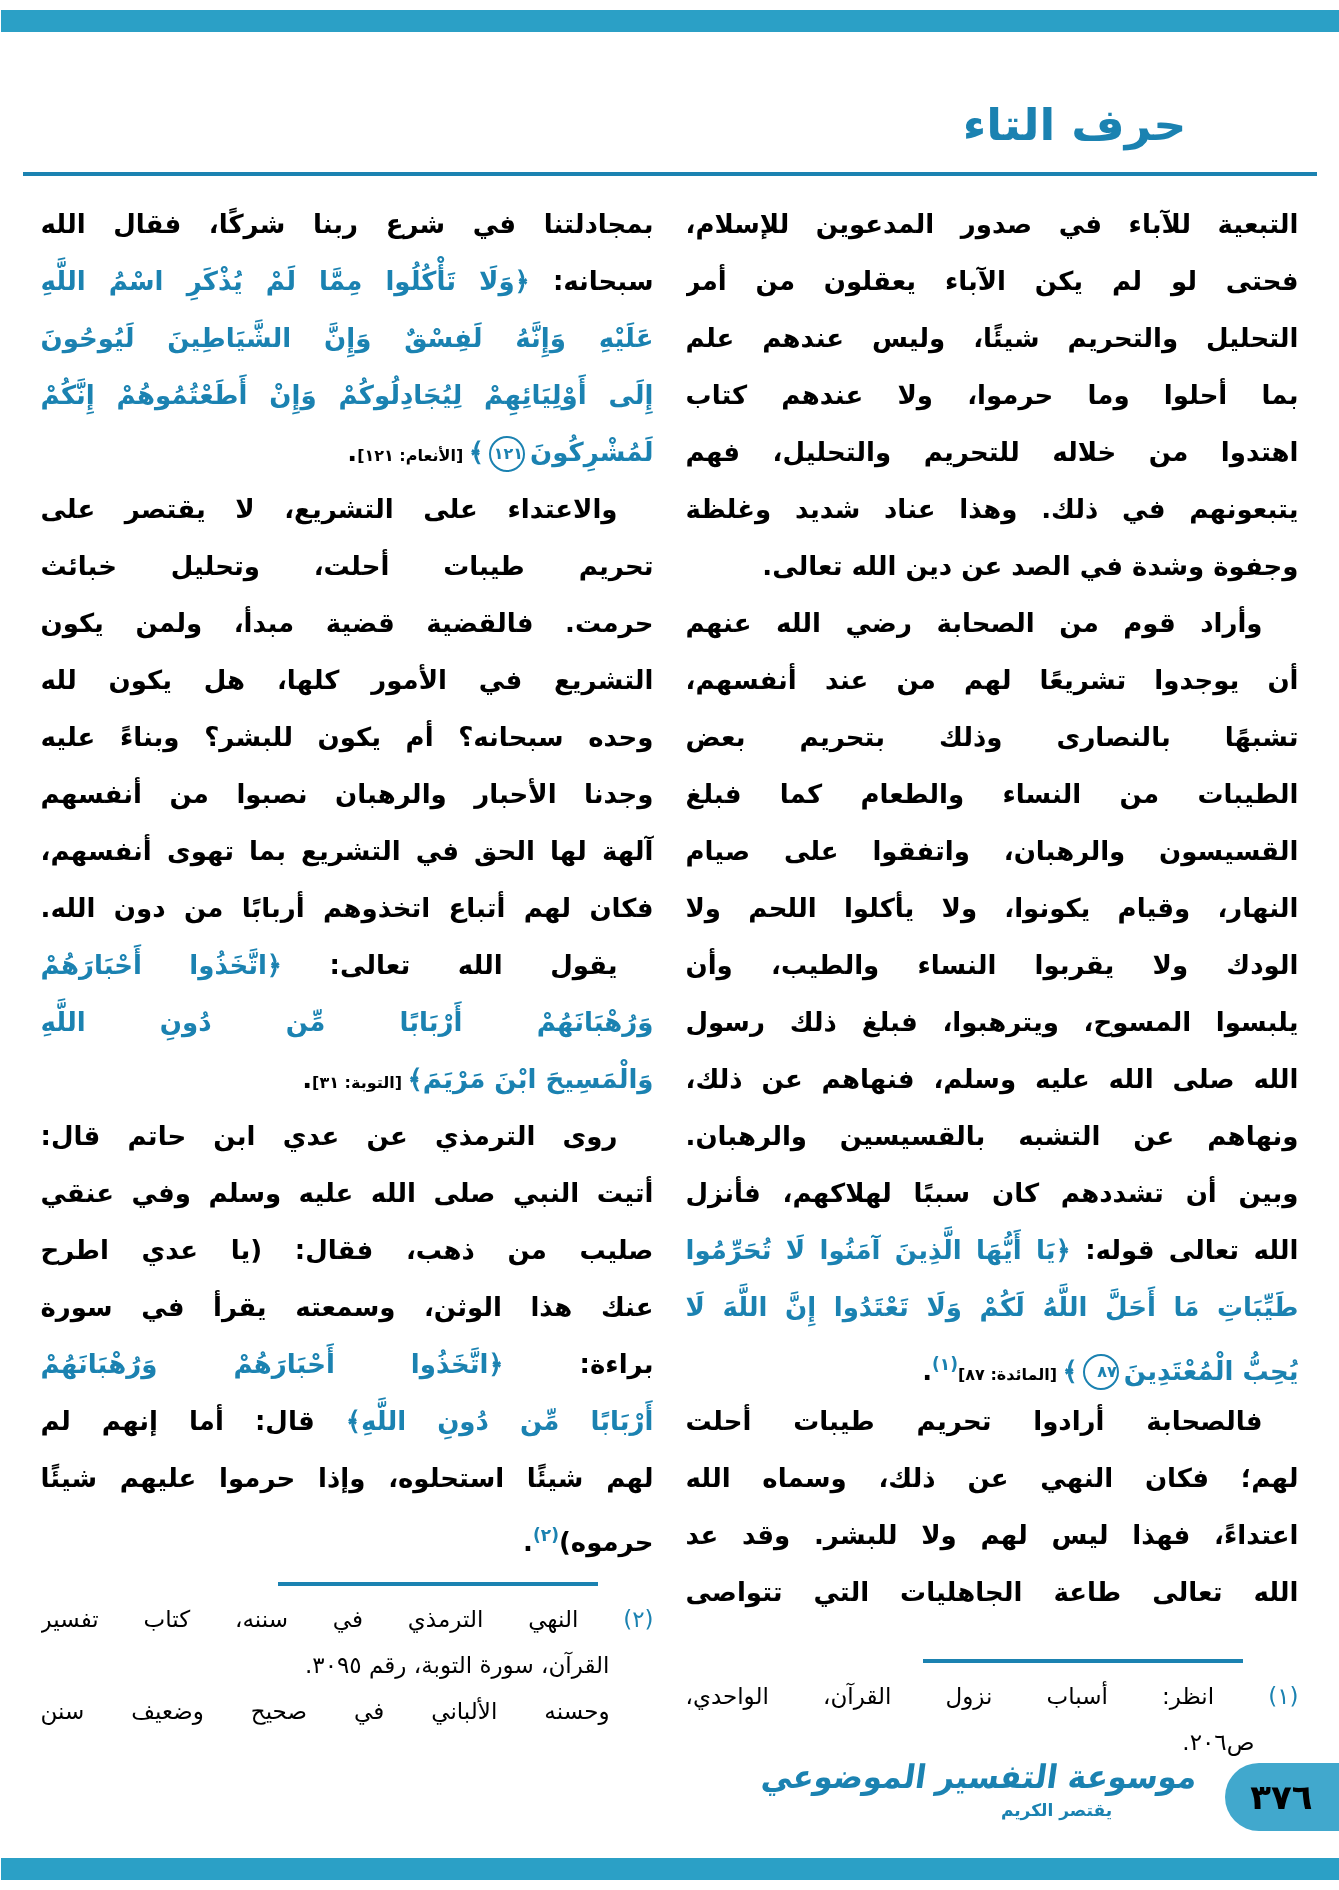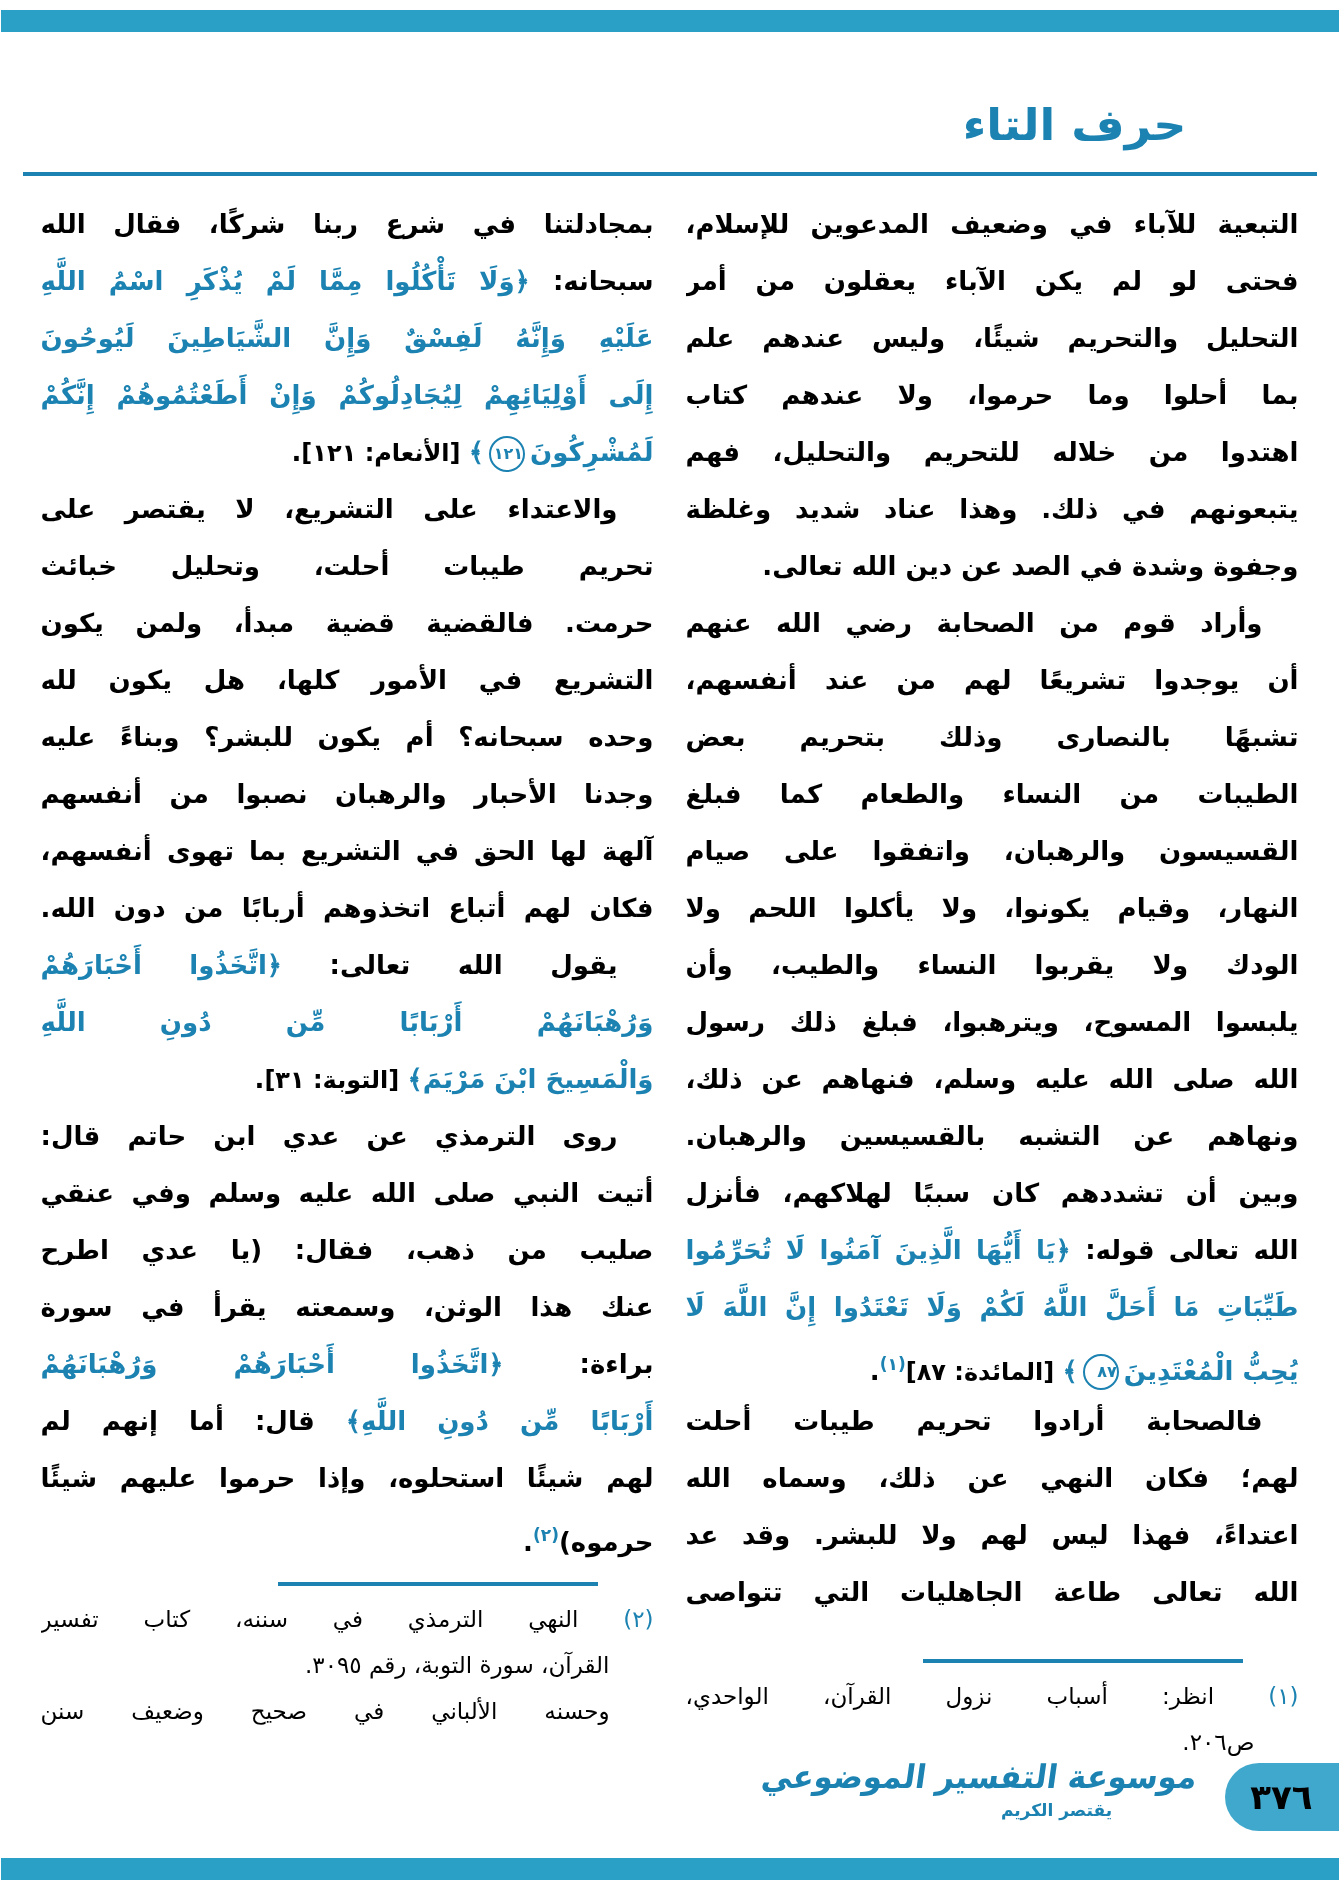--- a/index.html
+++ b/index.html
@@ -47,21 +47,21 @@
   .line{
     font-size:26px;line-height:57px;font-weight:bold;color:var(--ink);
     max-height:57px;overflow:hidden;white-space:normal;
   }
   .line.j{text-align:justify;text-align-last:justify;-moz-text-align-last:justify;}
   .line.r{text-align:right;text-align-last:right;}
   .line.indent{padding-right:36px;}
   .line.hang{padding-right:44px;}
 
   .quran{color:var(--teal);}
-  .vref{color:var(--ink);font-size:24px;text-align:center;}
+  .vref{color:var(--ink);font-size:16px;text-align:center;}
   .supref{color:var(--teal);vertical-align:super;font-size:17px;font-weight:bold;}
   .fnmark{color:var(--teal);}
   .ayah{
     display:inline-block;width:36px;height:36px;line-height:32px;
     border:2px solid var(--teal);border-radius:50%;
     color:var(--teal);font-size:16px;text-align:left;
     vertical-align:middle;margin:0 5px;font-weight:bold;
   }
 
   .fn-sep{
@@ -103,21 +103,21 @@
 <div class="page">
 
   <div class="band band-top"></div>
 
   <div class="header-title">حرف التاء</div>
   <div class="header-rule"></div>
 
   <div class="columns">
     <section class="col col-right">
       <div>
-          <div class="line j"><span class="bt">التبعية للآباء في وضعيف المدعوين للإسلام،</span></div>
+          <div class="line j"><span class="bt">التبعية للآباء في صدور المدعوين للإسلام،</span></div>
           <div class="line j"><span class="bt">فحتى لو لم يكن الآباء يعقلون من أمر</span></div>
           <div class="line j"><span class="bt">التحليل والتحريم شيئًا، وليس عندهم علم</span></div>
           <div class="line j"><span class="bt">بما أحلوا وما حرموا، ولا عندهم كتاب</span></div>
           <div class="line j"><span class="bt">اهتدوا من خلاله للتحريم والتحليل، فهم</span></div>
           <div class="line j"><span class="bt">يتبعونهم في ذلك. وهذا عناد شديد وغلظة</span></div>
           <div class="line r"><span class="bt">وجفوة وشدة في الصد عن دين الله تعالى.</span></div>
           <div class="line j indent"><span class="bt">وأراد قوم من الصحابة رضي الله عنهم</span></div>
           <div class="line j"><span class="bt">أن يوجدوا تشريعًا لهم من عند أنفسهم،</span></div>
           <div class="line j"><span class="bt">تشبهًا بالنصارى وذلك بتحريم بعض</span></div>
           <div class="line j"><span class="bt">الطيبات من النساء والطعام كما فبلغ</span></div>

